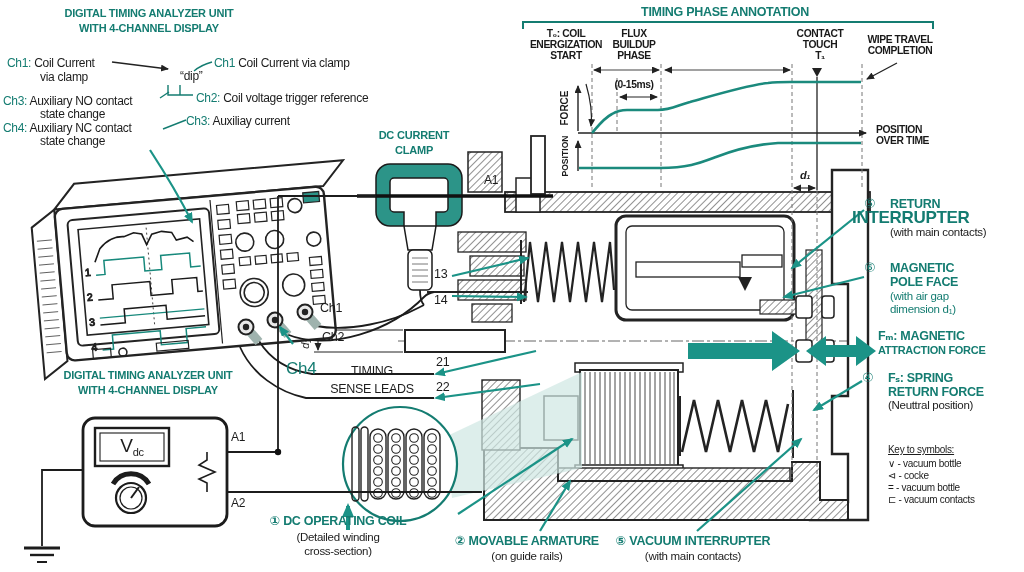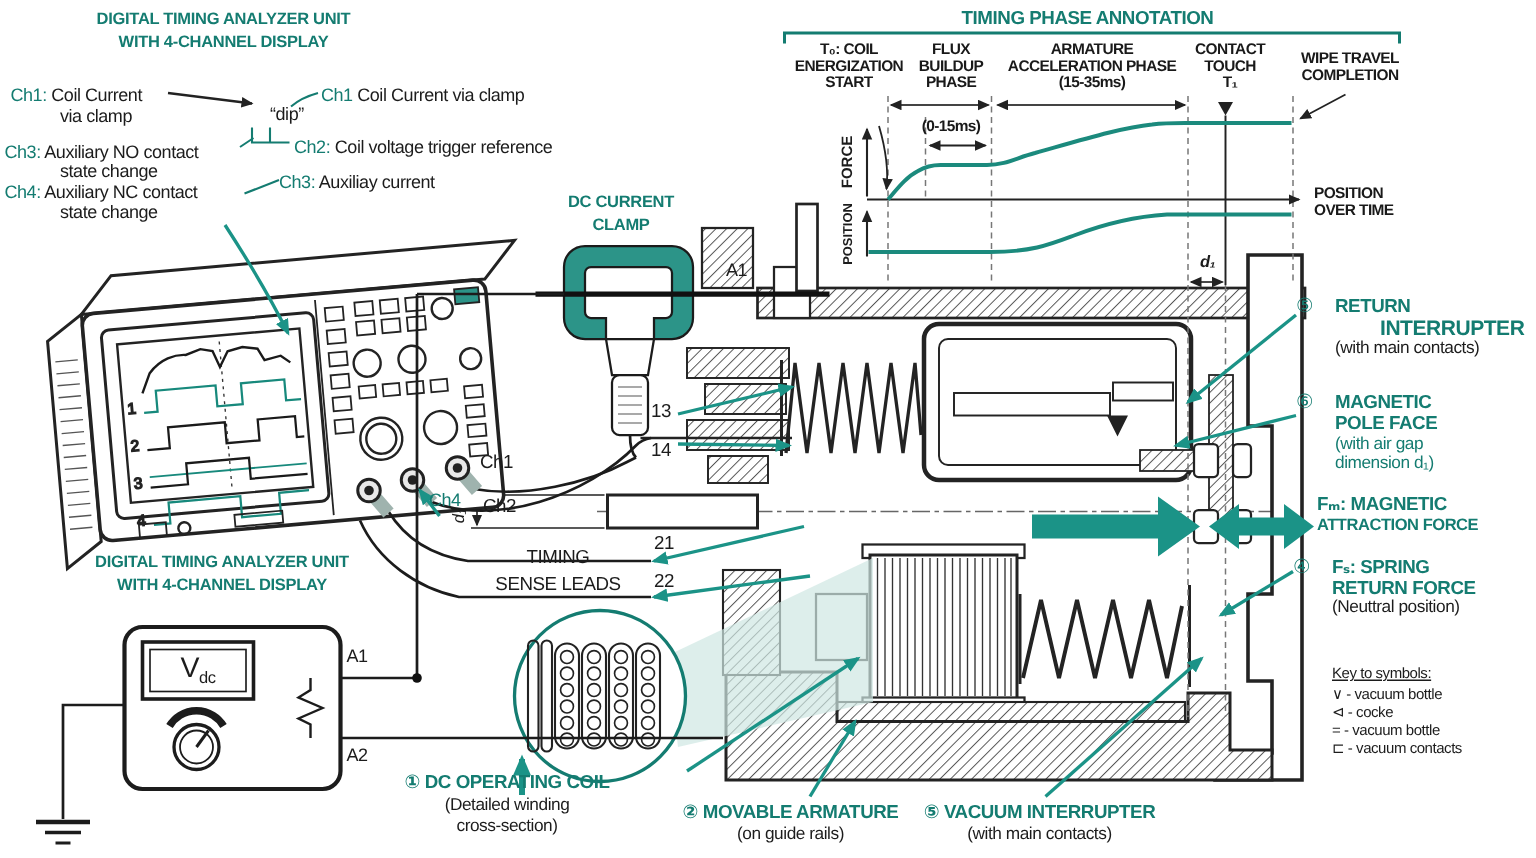--- a/index.html
+++ b/index.html
@@ -316,25 +316,20 @@
 <div class="ph" style="left:594px;top:28px;width:80px">
   <div>FLUX</div>
       <div>BUILDUP</div>
       <div>PHASE</div>
 </div>
 <div class="ph" style="left:506px;top:28px;width:120px">
   <div>T₀: COIL</div>
       <div>ENERGIZATION</div>
       <div>START</div>
 </div>
-<div class="ph" style="left:662px;top:28px;width:132px">
-  <div>ARMATURE</div>
-      <div>ACCELERATION PHASE</div>
-      <div>(15-35ms)</div>
-</div>
 <div class="ph" style="left:790px;top:28px;width:60px">
   <div>CONTACT</div>
       <div>TOUCH</div>
       <div>T₁</div>
 </div>
 <div class="ph" style="left:862px;top:34px;width:76px">
   <div>WIPE TRAVEL</div>
       <div>COMPLETION</div>
 </div>
 <div class="ph" style="left:604px;top:79px;width:60px">(0-15ms)</div>
@@ -349,34 +344,34 @@
       <div>CLAMP</div>
 </div>
 <div class="lbl" style="left:484px;top:173px">A1</div>
 
 <div class="lbl title ctr" style="left:28px;top:368px;width:240px">
   <div>DIGITAL TIMING ANALYZER UNIT</div>
       <div>WITH 4-CHANNEL DISPLAY</div>
 </div>
 <div class="lbl" style="left:320px;top:301px;font-size:12.5px">Ch1</div>
 <div class="lbl" style="left:322px;top:330px;font-size:12.5px">Ch2</div>
-<div class="lbl tl" style="left:286px;top:326px;font-size:12px">Ch4</div>
+<div class="lbl tl" style="left:286px;top:362px;font-size:17px">Ch4</div>
 
 <div class="lbl" style="left:434px;top:267px;font-size:12.5px">13</div>
 <div class="lbl" style="left:434px;top:293px;font-size:12.5px">14</div>
 <div class="lbl" style="left:436px;top:355px;font-size:12.5px">21</div>
 <div class="lbl" style="left:436px;top:380px;font-size:12.5px">22</div>
 <div class="lbl ctr" style="left:312px;top:362px;width:120px;font-size:12.5px;line-height:18px">
   <div>TIMING</div>
       <div>SENSE LEADS</div>
 </div>
 
 <div class="lbl tl" style="left:864px;top:197px;font-size:13px">⑤</div>
 <div class="lbl tl b" style="left:890px;top:197px;font-size:12.5px">RETURN</div>
-<div class="lbl tl b" style="left:920px;top:211px;font-size:14px">INTERRUPTER</div>
+<div class="lbl tl b" style="left:852px;top:211px;font-size:17px">INTERRUPTER</div>
 <div class="lbl sm" style="left:890px;top:226px">(with main contacts)</div>
 
 <div class="lbl tl" style="left:864px;top:261px;font-size:13px">⑥</div>
 <div class="lbl tl b" style="left:890px;top:261px;font-size:12.5px">MAGNETIC</div>
 <div class="lbl tl b" style="left:890px;top:275px;font-size:12.5px">POLE FACE</div>
 <div class="lbl tl sm" style="left:890px;top:290px">(with air gap</div>
 <div class="lbl tl sm" style="left:890px;top:303px">dimension d₁)</div>
 
 <div class="lbl tl b" style="left:878px;top:329px;font-size:12.5px">Fₘ: MAGNETIC</div>
 <div class="lbl tl b" style="left:878px;top:343px;font-size:11px">ATTRACTION FORCE</div>

